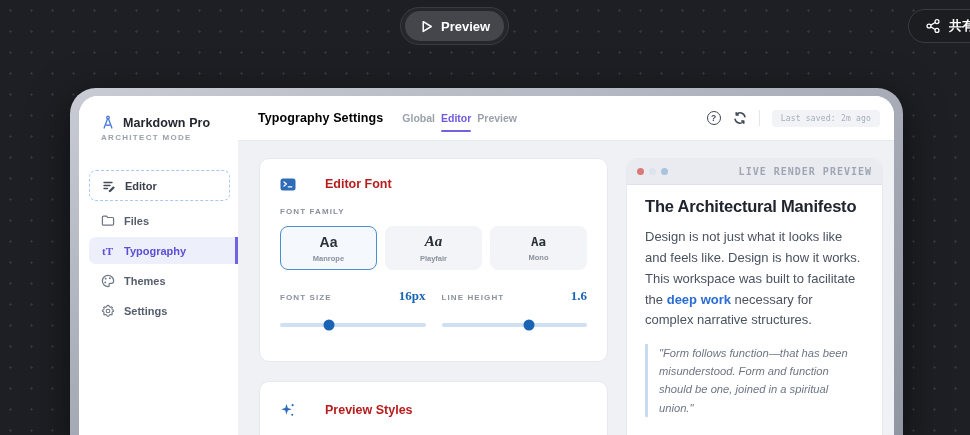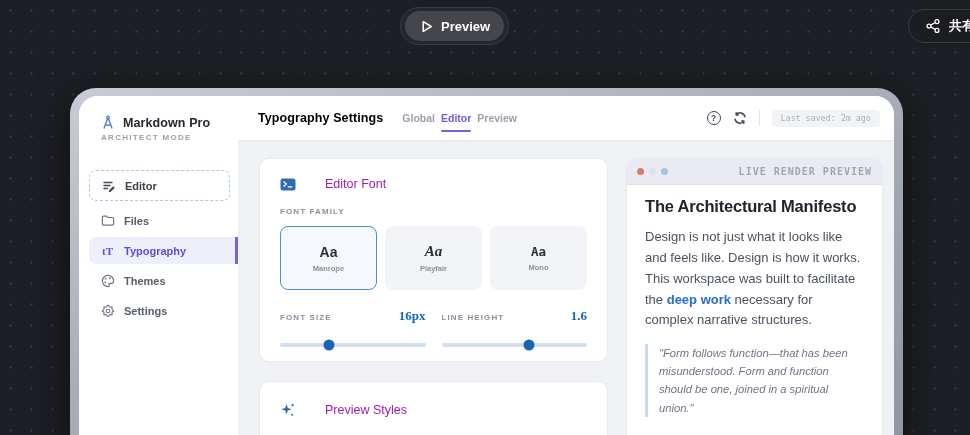--- a/index.html
+++ b/index.html
@@ -96,26 +96,26 @@
   .content {
     position:absolute; left:159px; right:0; top:45px; bottom:0;
     background:#f0f1f5; overflow:hidden;
   }
   .card {
     position:absolute; background:#ffffff; border:1px solid #e7e9ee; border-radius:10px;
   }
   .card-editor-font { left:21px; top:17px; width:349px; height:204px; padding:18px 20px; }
   .card-preview-styles { left:21px; top:240px; width:349px; height:300px; padding:20px 20px; }
   .card-title-row { display:flex; align-items:center; gap:9px; }
-  .card-title { font-size:12.5px; font-weight:400; color:#a21caf;padding-left:20px; }
+  .card-title { font-size:12.5px; font-weight:700; color:#b91c1c;padding-left:20px; }
   .field-label { font-size:8px; font-weight:700; color:#8a919d; letter-spacing:1.1px; margin-top:16px; }
 
   .font-options { display:flex; gap:8px; margin-top:10px; }
   .font-option {
-    flex:1; height:64px; background:#f3f4f7; border:1.5px solid transparent; border-radius:8px;
+    flex:1; height:44px; background:#f3f4f7; border:1.5px solid transparent; border-radius:8px;
     display:flex; flex-direction:column; align-items:center; justify-content:center; gap:4px;
     cursor:pointer; font-family:inherit;
   }
   .font-option.selected { background:#f5f9fe; border-color:#4a8fd2; }
   .font-sample { font-size:14px; font-weight:700; color:#2a3039; }
   .font-sample.serif { font-family:"Liberation Serif", serif; font-style:italic; font-weight:600; font-size:15px; }
   .font-sample.mono { font-family:"DejaVu Sans Mono", monospace; font-weight:600; font-size:12.5px; }
   .font-name { font-size:7.5px; font-weight:600; color:#8a919d; }
 
   .sliders { display:flex; gap:16px; margin-top:18px; }

